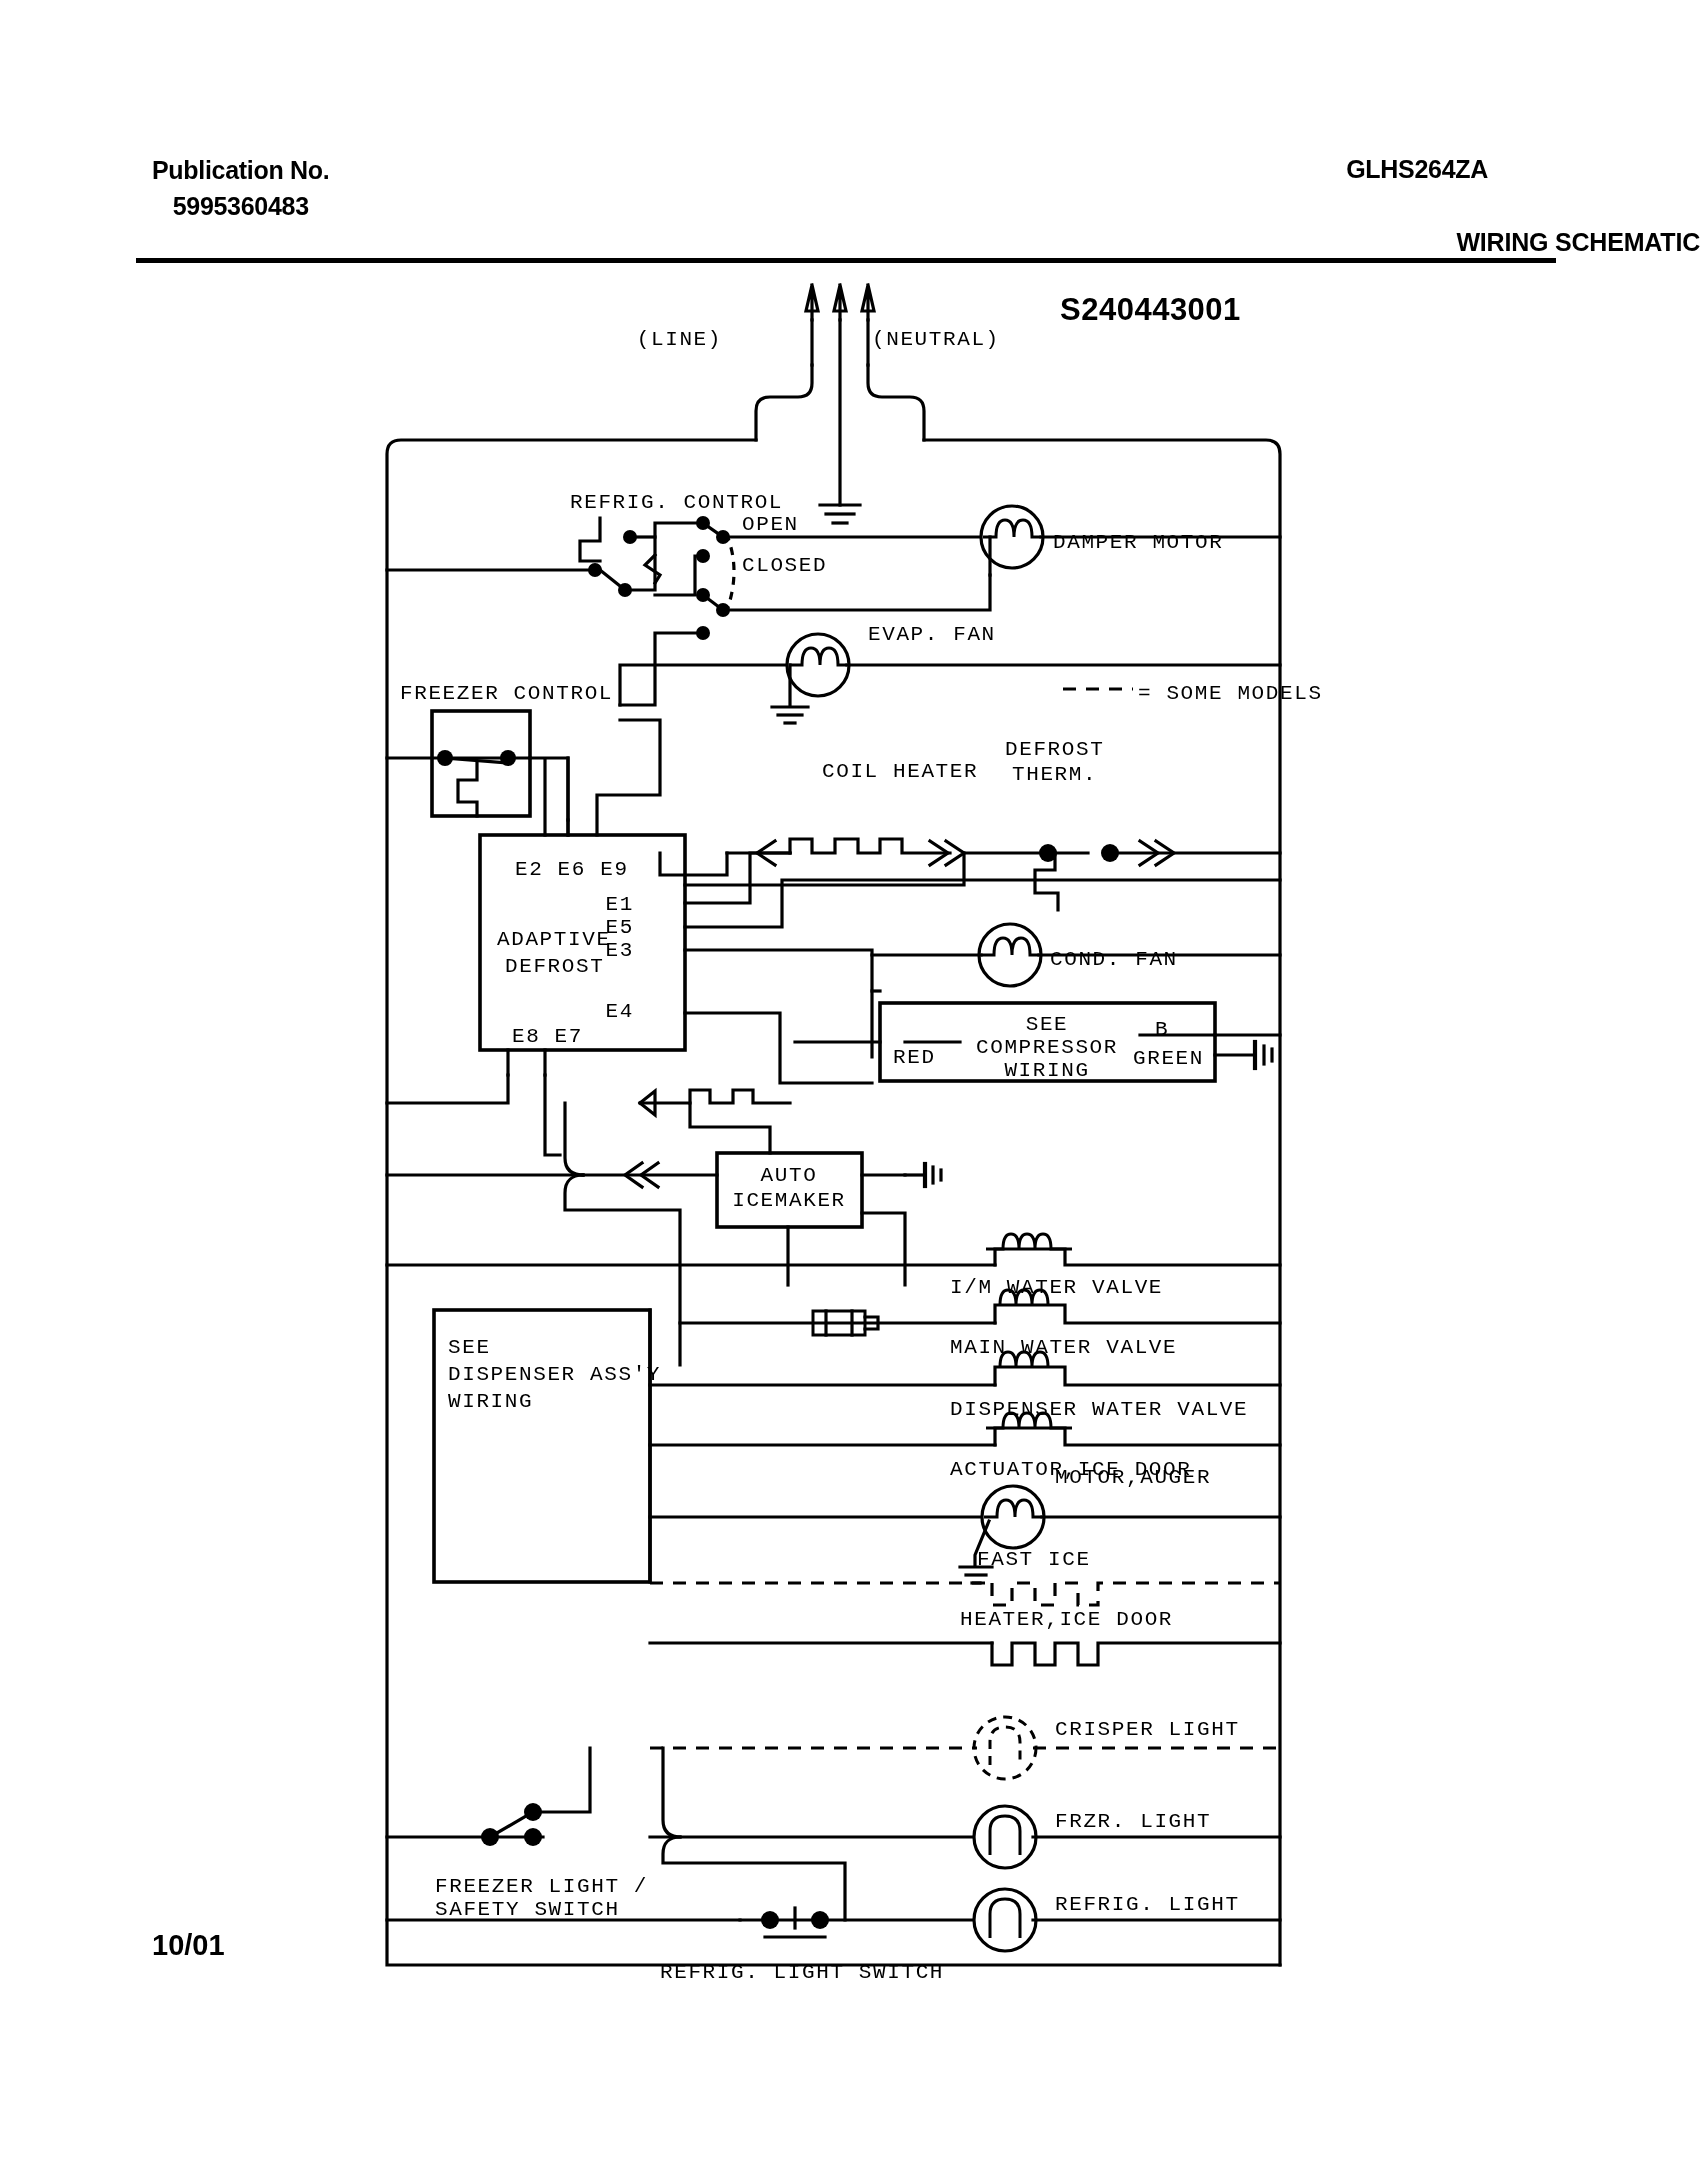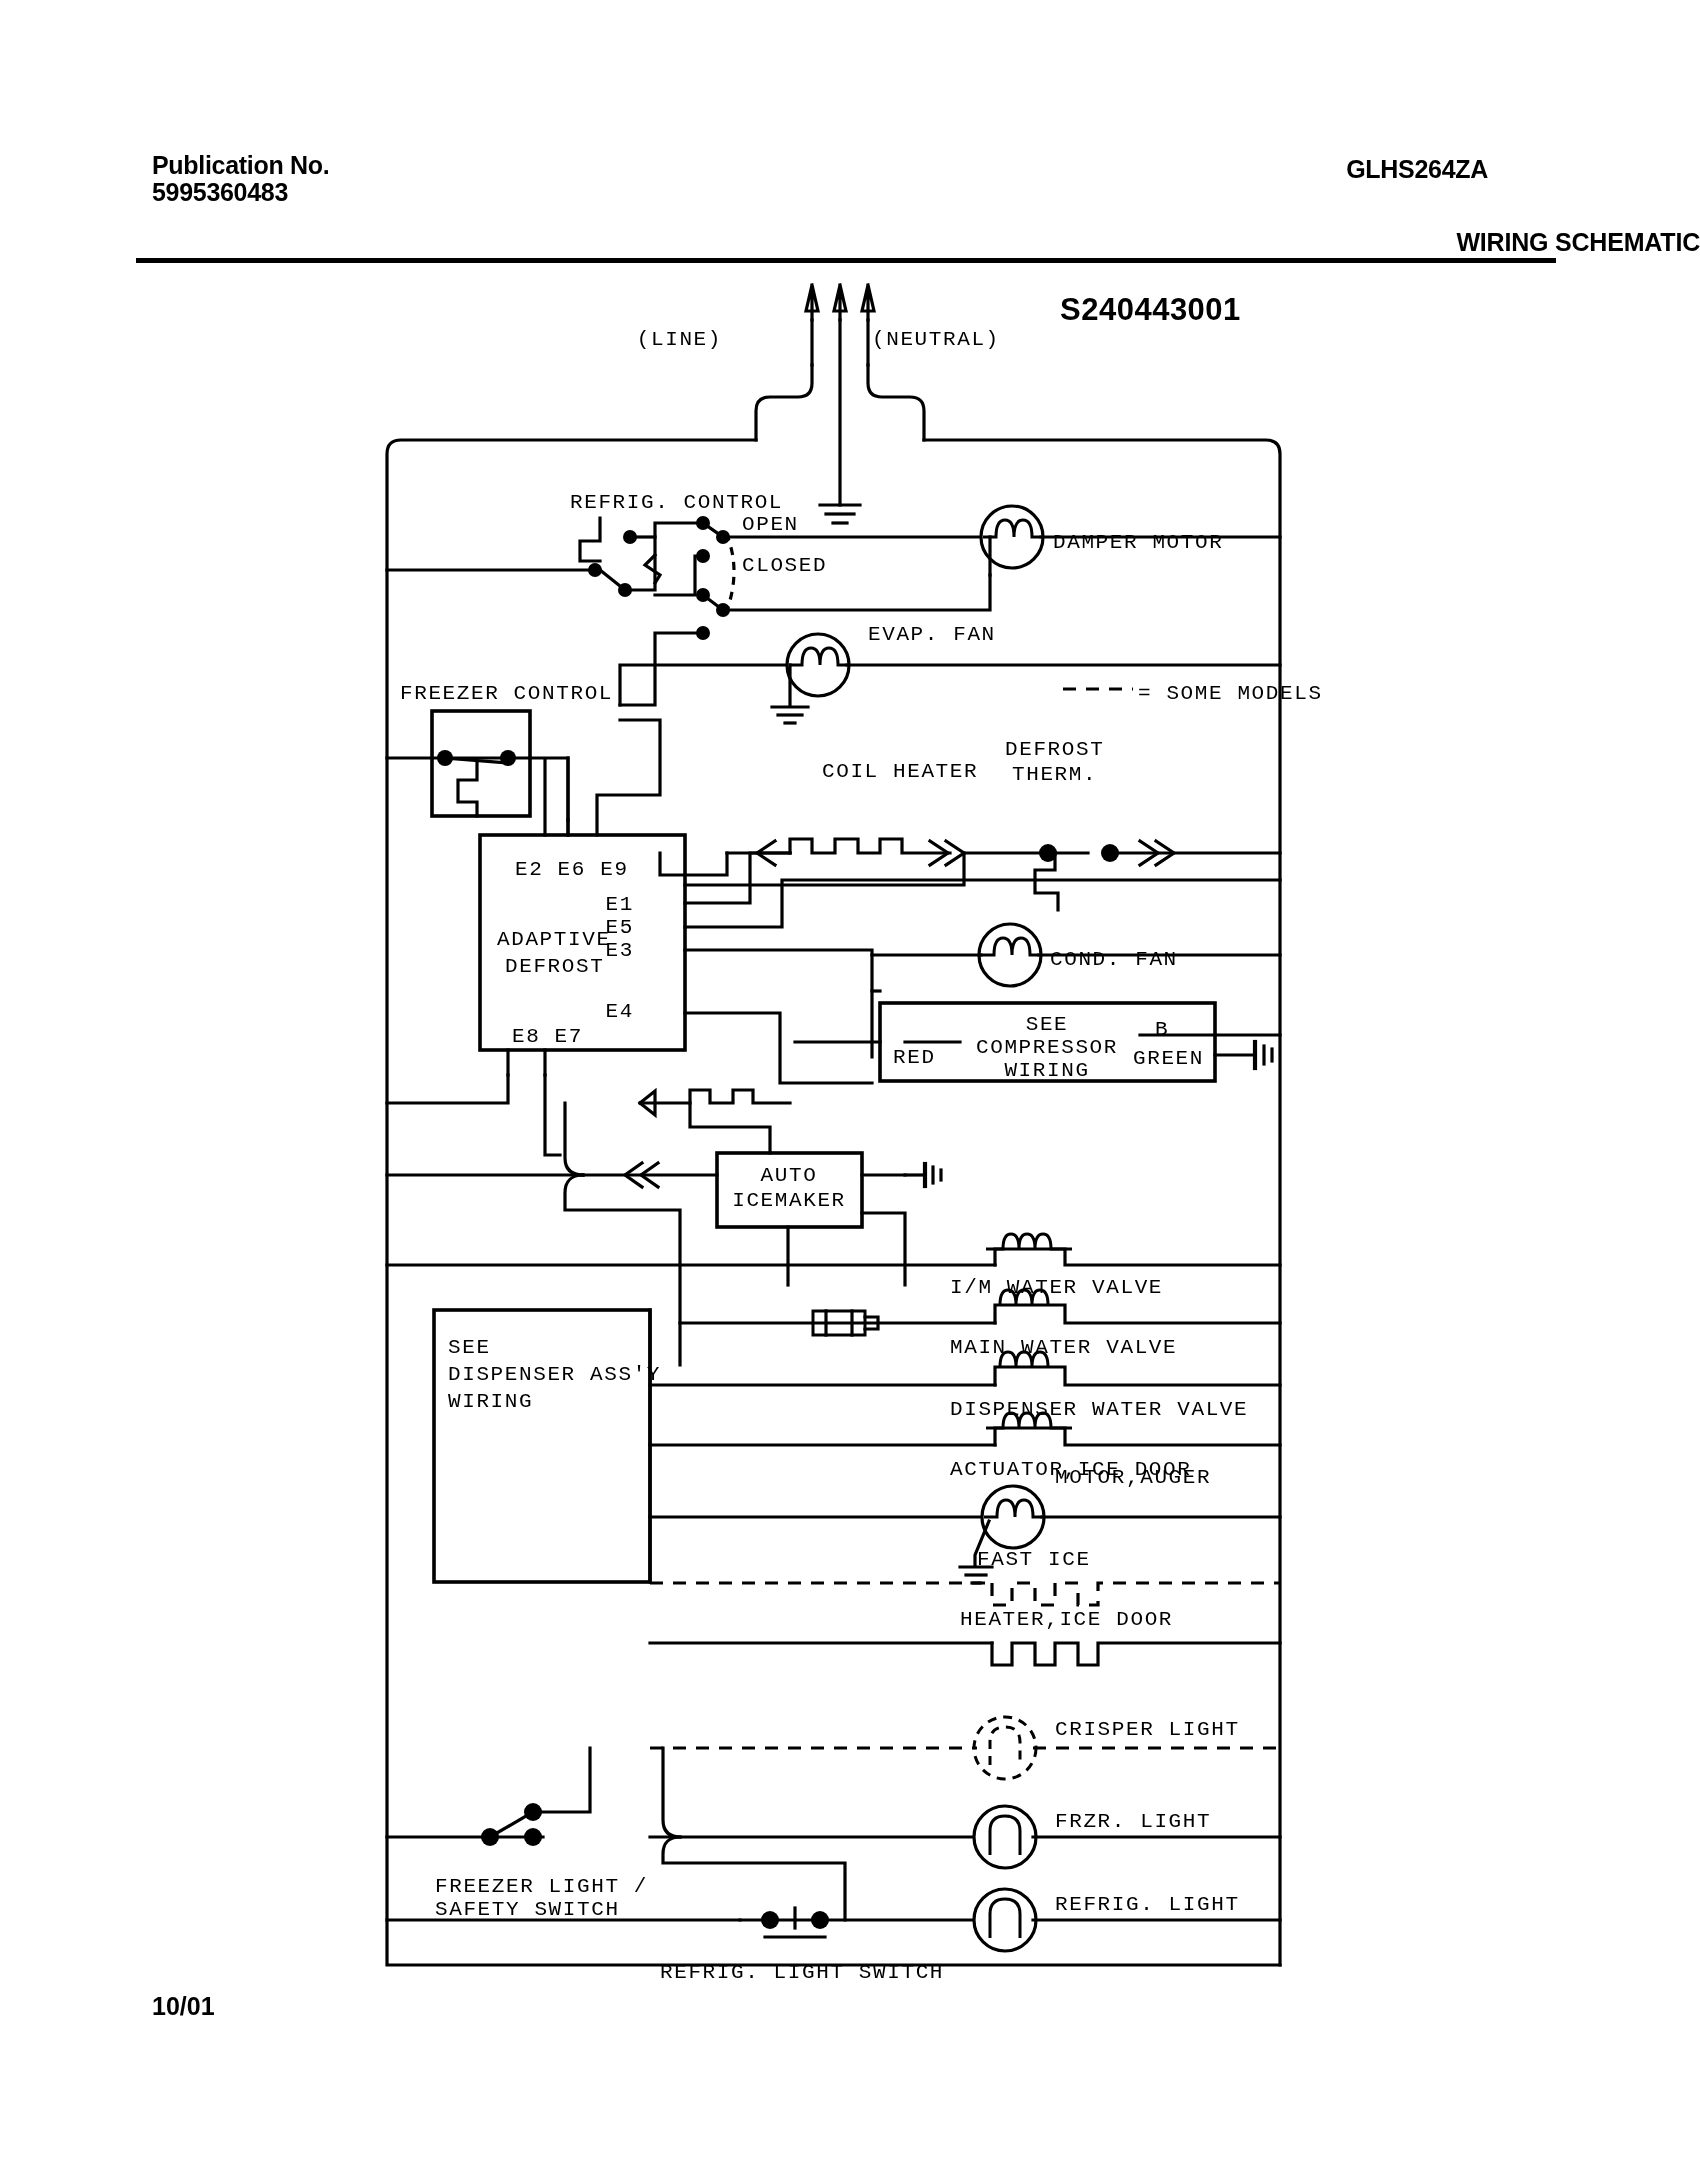--- a/index.html
+++ b/index.html
@@ -22,23 +22,24 @@
     position: absolute;
     inset: 0;
   }
   .hdr-pub {
     position: absolute;
     left: 152px;
     top: 152px;
     font-family: "Liberation Sans", sans-serif;
     font-weight: bold;
     font-size: 25px;
-    line-height: 27px;
+    line-height: 36px;
     letter-spacing: -0.3px;
     white-space: pre;
+    text-align: center;
   }
   .hdr-model {
     position: absolute;
     left: 0;
     top: 155px;
     width: 1488px;
     text-align: right;
     font-family: "Liberation Sans", sans-serif;
     font-weight: bold;
     font-size: 25px;
@@ -61,24 +62,24 @@
     top: 258px;
     width: 1420px;
     height: 5px;
     background: #000000;
   }
 
   
   .ftr-date {
     position: absolute;
     left: 152px;
-    top: 1992px;
-    font-family: "Liberation Sans", sans-serif;
-    font-weight: bold;
-    font-size: 25px;
+    top: 1929px;
+    font-family: "Liberation Sans", sans-serif;
+    font-weight: bold;
+    font-size: 29px;
   }
   .ftr-page {
     position: absolute;
     left: 0;
     top: 2020px;
     width: 1700px;
     text-align: center;
     font-family: "Liberation Sans", sans-serif;
     font-weight: bold;
     font-size: 25px;

